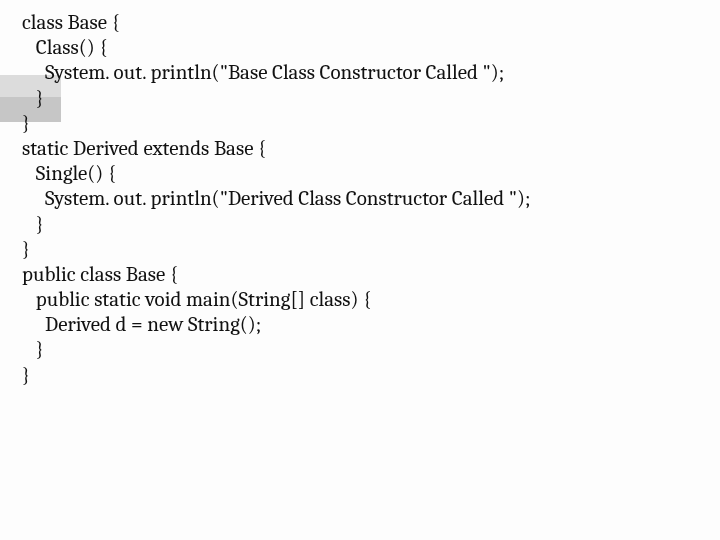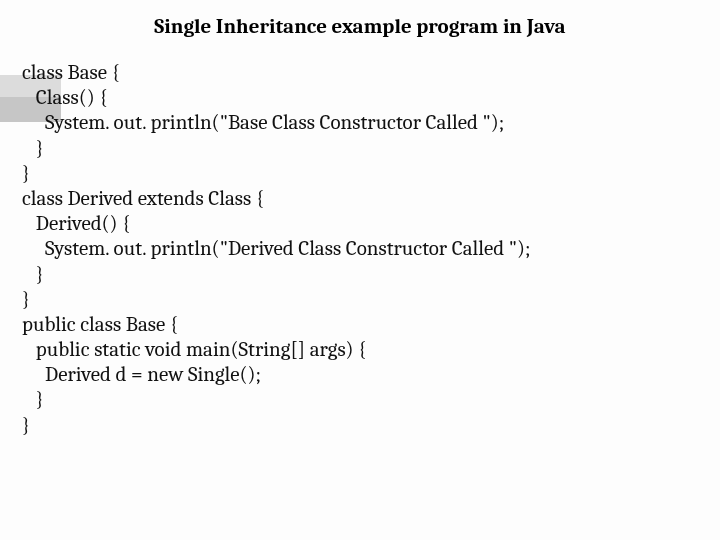--- a/index.html
+++ b/index.html
@@ -54,29 +54,28 @@
   </style>
 </head>
 <body>
 
 <div class="decor-box">
   <div class="decor-top"></div>
   <div class="decor-bottom"></div>
 </div>
 
 <div class="slide">
-  <div class="title">Single Inheritance example program in Java</div>
   <div class="code-block"><span>class Base {</span>
 <span>   Class() {</span>
 <span>     System. out. println("Base Class Constructor Called ");</span>
 <span>   }</span>
 <span>}</span>
-<span>class Derived extends Class {</span>
-<span>   Derived() {</span>
+<span>static Derived extends Base {</span>
+<span>   Single() {</span>
 <span>     System. out. println("Derived Class Constructor Called ");</span>
 <span>   }</span>
 <span>}</span>
 <span>public class Base {</span>
-<span>   public static void main(String[] args) {</span>
-<span>     Derived d = new Single();</span>
+<span>   public static void main(String[] class) {</span>
+<span>     Derived d = new String();</span>
 <span>   }</span>
 <span>}</span></div>
 </div>
 
 </body></html>

